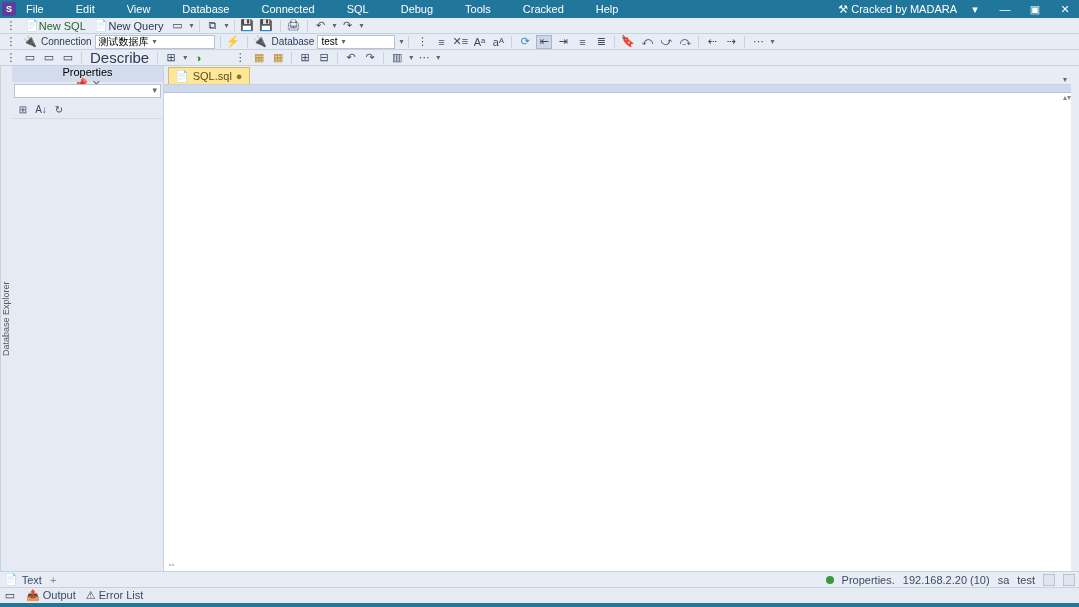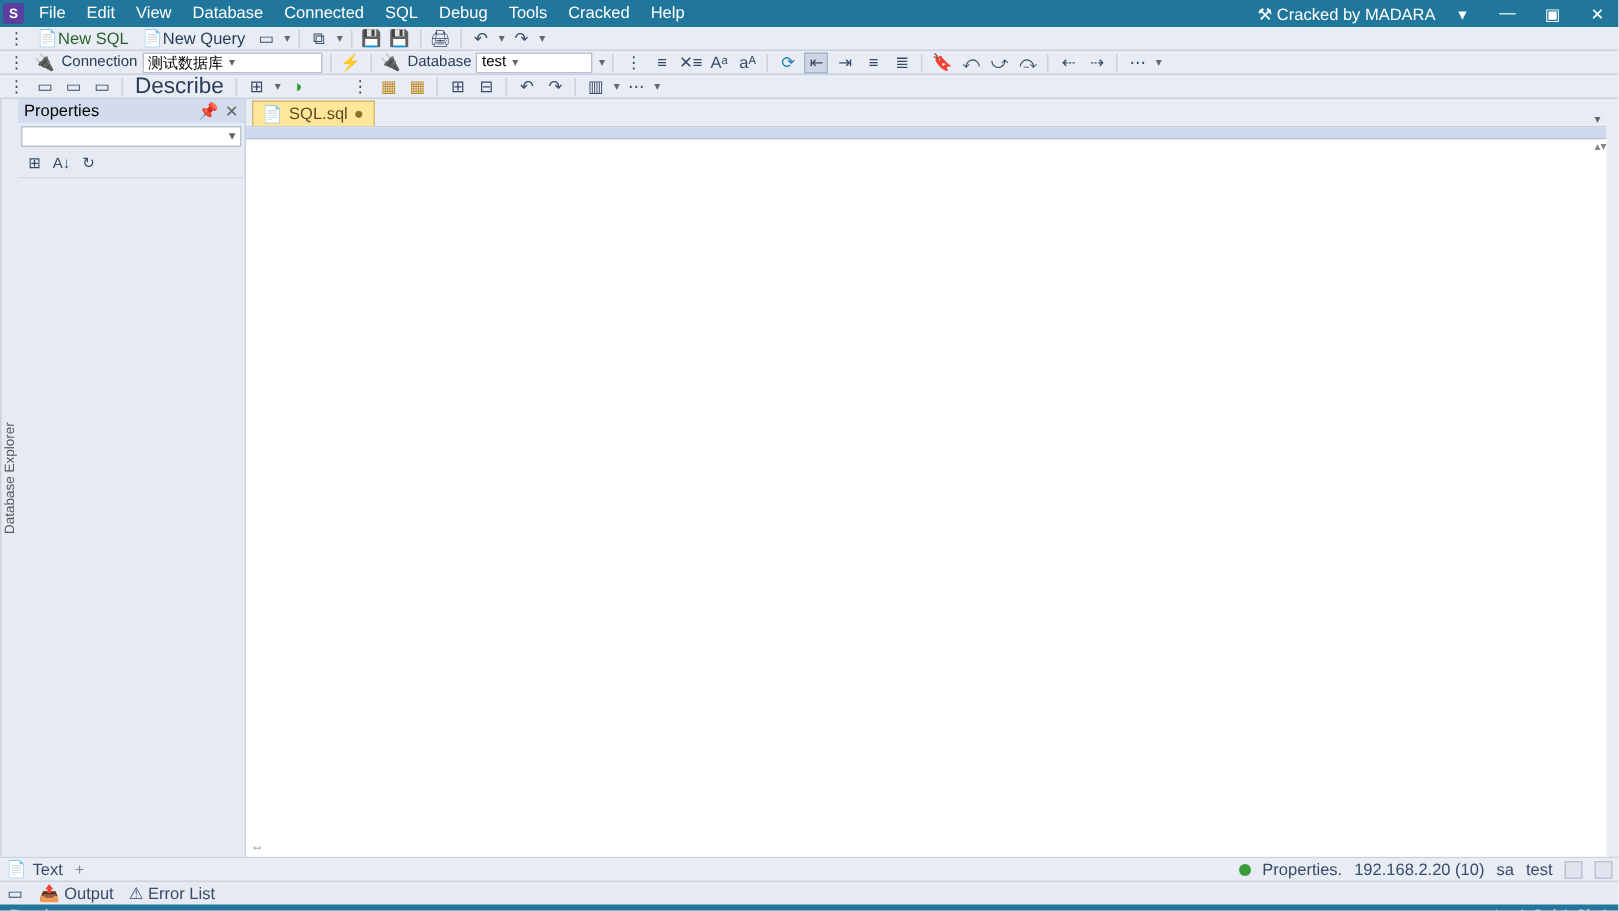--- a/index.html
+++ b/index.html
@@ -1,35 +1,35 @@
 <!DOCTYPE html>
 <html><head>
 <meta charset="utf-8">
 <style>
 * { margin: 0; padding: 0; box-sizing: border-box; font-family: "Segoe UI", Tahoma, sans-serif; font-size: 11px; }
 html, body { width: 1079px; height: 607px; overflow: hidden; background: #f0f0f0; }
 .titlebar { height: 18px; background: #21769b; color: #fff; display: flex; align-items: center; padding: 0 2px; }
 .titlebar .app-icon { width: 14px; height: 14px; background: #5b3f9e; border-radius: 2px; margin-right: 4px; display:flex;align-items:center;justify-content:center;color:#fff;font-weight:bold;font-size:9px;}
-.menubar { display: flex; gap: 2px; flex: 1; }
+.menubar { display: flex; gap: 20px; flex: 1; }
 .menubar span { padding: 1px 6px; cursor: default; }
 .titlebar .right { display: flex; align-items: center; gap: 6px; }
 .titlebar .sysbtn { width: 24px; text-align: center; }
 .toolbar { height: 16px; background: #e8edf5; border-bottom: 1px solid #c9d1df; display: flex; align-items: center; padding: 0 3px; gap: 3px; }
 .tb-sep { width: 1px; height: 12px; background: #c9d1df; margin: 0 2px; }
 .tb-btn { width: 16px; height: 14px; display: flex; align-items: center; justify-content: center; color: #3a4a66; }
 .tb-btn.t { width: auto; padding: 0 3px; color: #2a3a58; }
 .tb-combo { height: 14px; border: 1px solid #b9c2d3; background: #fff; display: inline-flex; align-items: center; padding: 0 3px; font-size: 10px; position: relative; }
 .tb-combo:after { content: "▾"; font-size: 8px; color: #666; margin-left: 4px; }
 .tb-label { font-size: 10px; color: #2a3a58; }
 .toolrow1 .new-sql { color: #2a5f2a; }
 .toolrow3 .describe { font-size:15px; }
 .body-area { display: flex; height: calc(607px - 18px - 48px - 16px - 20px); }
 .leftcol { width: 12px; background: #e6ebf3; border-right: 1px solid #c9d1df; writing-mode: vertical-rl; transform: rotate(180deg); text-align: center; font-size: 9px; color: #556; padding: 4px 0; }
 .properties { width: 152px; background: #e6ebf3; border-right: 1px solid #c9d1df; display: flex; flex-direction: column; }
-.prop-head { height: 16px; background: #d3dcec; display: flex; align-items: center; padding: 0 4px; font-size: 10px; justify-content: space-between; }
+.prop-head { height: 16px; background: #d3dcec; display: flex; align-items: center; padding: 0 4px; font-size: 10px; justify-content: space-between; flex-direction: column; }
 .prop-head .icons { display:flex; gap:4px; font-size:9px; color:#666;}
 .prop-combo { margin: 2px; height: 14px; border: 1px solid #b9c2d3; background: #fff; position:relative;}
 .prop-combo:after{content:"▾"; position:absolute; right:3px; top:0; font-size:9px; color:#666;}
 .prop-btns { display:flex; gap:4px; padding:2px 4px; border-bottom:1px solid #d4dae6;}
 .prop-btns span { width:14px; height:14px; display:flex;align-items:center;justify-content:center; font-size:10px; color:#3a4a66;}
 .prop-body { flex:1; background:#e6ebf3; }
 .editor { flex: 1; display: flex; flex-direction: column; background: #fff; }
 .tabstrip { height: 19px; background: #e8edf5; border-bottom: 1px solid #c9d1df; display:flex; align-items:flex-end; padding-left:4px;}
 .file-tab { height: 17px; background: #ffe79a; border: 1px solid #d2bc74; border-bottom: none; padding: 0 6px; display:flex; align-items:center; gap:4px; font-size:10px; color:#5a4a1c;}
 .file-tab .dirty { color:#8a7426; }

